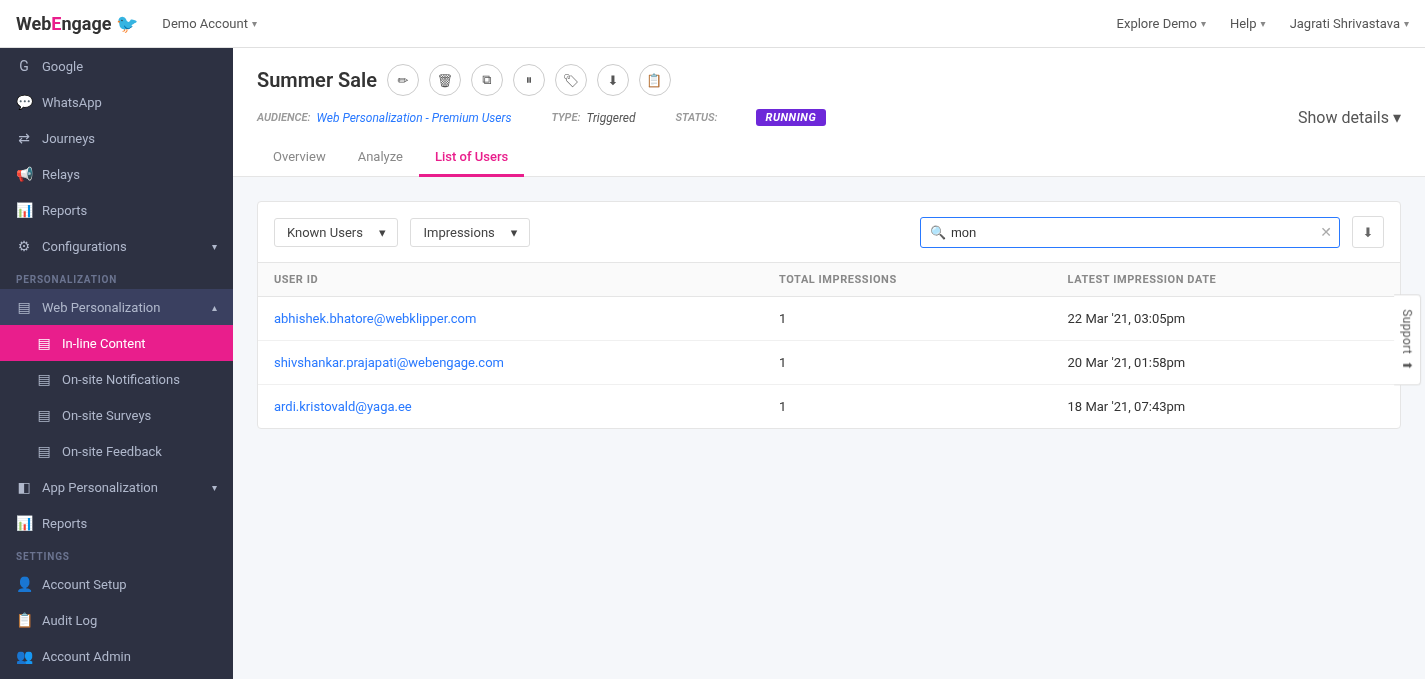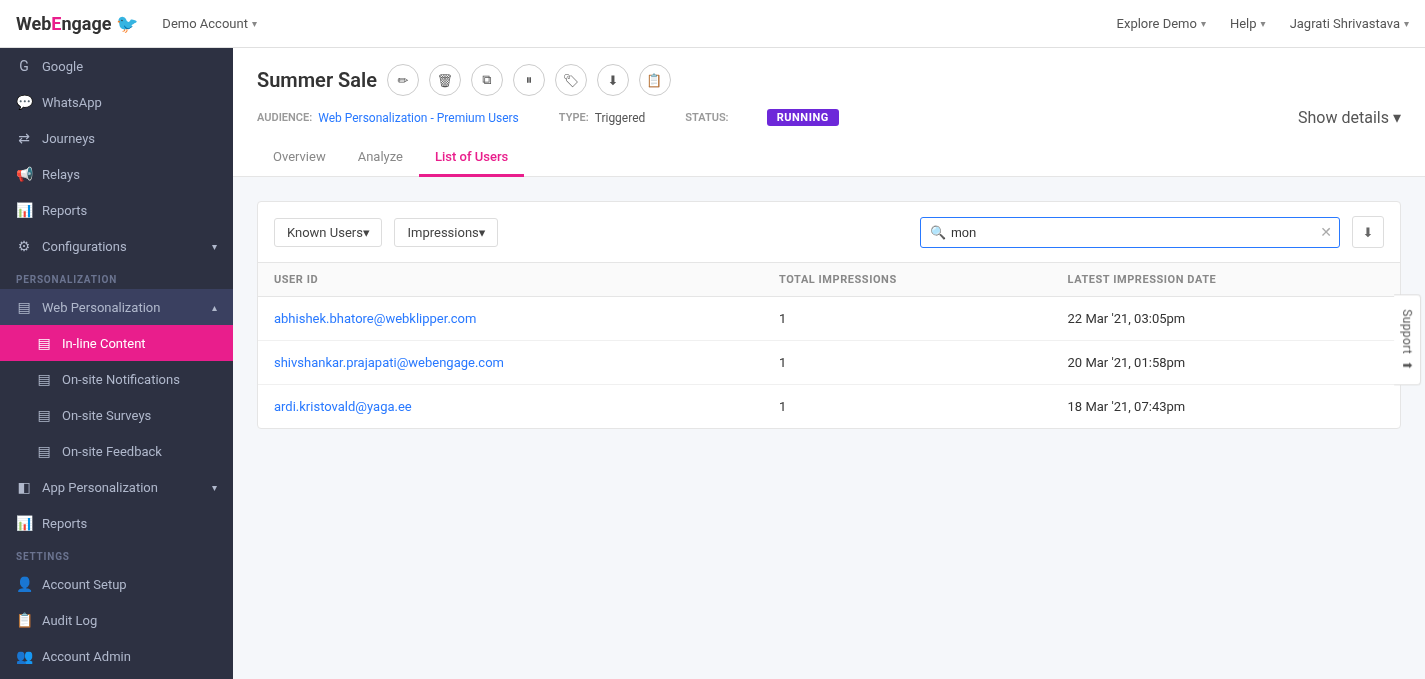--- a/index.html
+++ b/index.html
@@ -133,21 +133,21 @@
       color: #555;
       font-size: 13px;
     }
 
     .campaign-meta {
       display: flex;
       align-items: center;
       gap: 40px;
       padding-bottom: 12px;
     }
-    .meta-item { display: flex; align-items: center; gap: 6px; font-size: 12px; }
+    .meta-item { display: flex; align-items: center; gap: 6px; font-size: 12px; font-style: italic; }
     .meta-label { color: #999; font-weight: 600; text-transform: uppercase; font-size: 11px; }
     .meta-value { color: #555; }
     .meta-value.link { color: #2979ff; cursor: pointer; }
     .status-badge {
       background: #6d28d9;
       color: #fff;
       border-radius: 3px;
       padding: 2px 10px;
       font-size: 11px;
       font-weight: 700;
@@ -196,21 +196,21 @@
     .list-toolbar {
       display: flex;
       align-items: center;
       padding: 14px 16px;
       gap: 12px;
       border-bottom: 1px solid #e5e5e5;
     }
     .filter-btn {
       display: flex;
       align-items: center;
-      gap: 0;
+      gap: 16px;
       padding: 6px 12px;
       border: 1px solid #ddd;
       border-radius: 3px;
       cursor: pointer;
       background: #fff;
       font-size: 13px;
       color: #444;
     }
     .search-wrapper {
       margin-left: auto;

